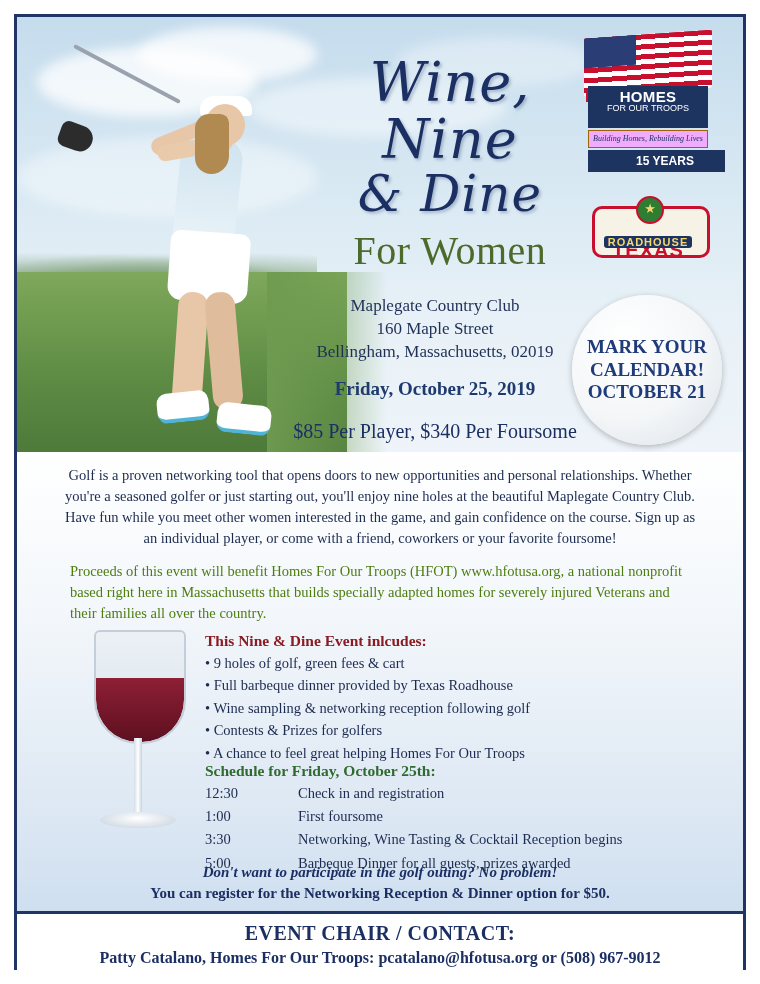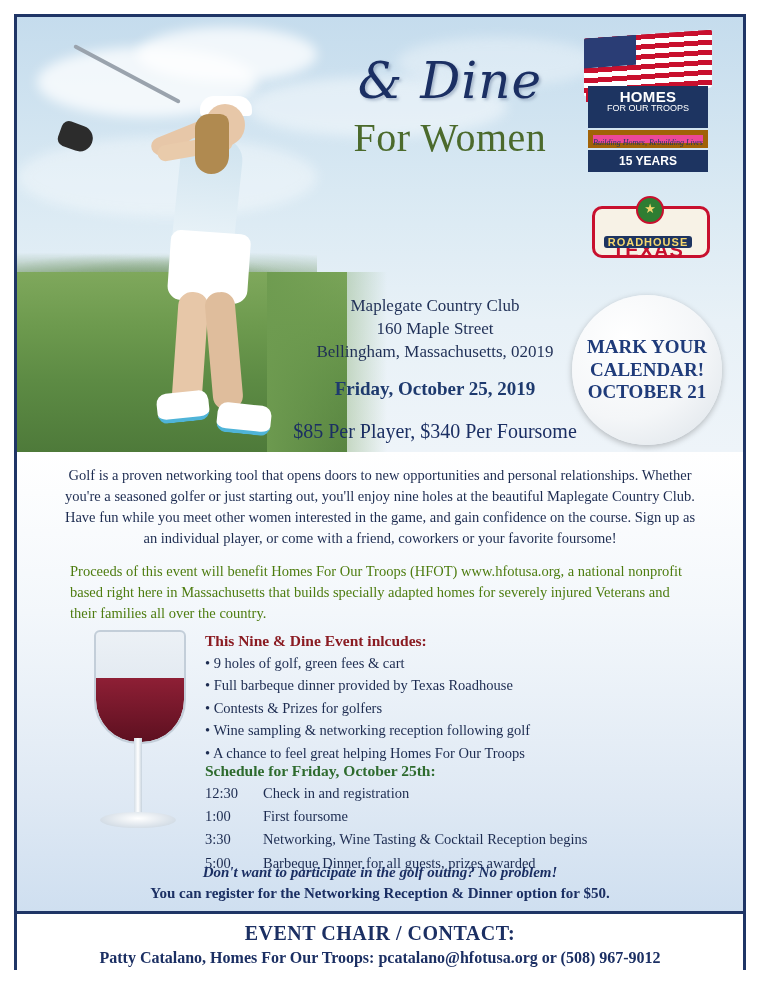--- a/index.html
+++ b/index.html
@@ -253,39 +253,40 @@
     font-size: 15px;
     line-height: 1.0;
     padding-top: 3px;
     box-sizing: border-box;
     letter-spacing: .3px;
   }
   .hfot-band .small { font-size: 9px; font-weight: normal; letter-spacing: 0; }
   .hfot-tag {
     position: absolute;
     left: 10px; top: 96px; width: 120px; height: 18px;
-    background: #ec4899;
-    border: 5px solid #a16207;
+    background: #f0abfc;
+    border: 1px solid #a16207;
     color: #1d3461;
     font-size: 8px;
     font-style: italic;
     text-align: center;
     line-height: 16px;
     box-sizing: border-box;
   }
   .hfot-years {
     position: absolute;
     left: 10px; top: 116px; width: 120px; height: 22px;
     background: #1d3461;
     color: #fff;
     font-family: "Liberation Sans", sans-serif;
     font-size: 12px;
     font-weight: bold;
     text-align: center;
     line-height: 22px;
+    padding-left: 17px;
   }
   .hfot-red-left, .hfot-red-right {
     position: absolute;
     top: 54px;
     width: 26px; height: 14px;
     background: #c8102e;
     color: #fff;
     font-size: 8px;
     text-align: center;
     line-height: 14px;
@@ -462,21 +463,21 @@
     font-size: 15.5px;
   }
   .sched {
     position: absolute;
     left: 205px; top: 782px;
     width: 470px;
     color: #1c2b50;
     font-size: 14.5px;
     line-height: 1.6;
   }
-  .sched .row { display: flex; }
+  .sched .row { display: flex; gap: 35px; }
   .sched .time { width: 58px; flex: none; }
   .note {
     position: absolute;
     left: 60px; top: 862px;
     width: 640px;
     text-align: center;
     color: #1b2f63;
     font-size: 15px;
     line-height: 1.4;
     font-weight: bold;
@@ -538,20 +539,21 @@
       <div class="g-body g-leg1"></div>
       <div class="g-body g-leg2"></div>
       <div class="g-body g-shoe1"></div>
       <div class="g-body g-shoe2"></div>
     </div>
     <div class="hero-fade"></div>
   </div>
 
   <div class="title-wrap">
     <div class="script-title">
+      <span>Wine, Nine</span>
       <span class="l2">&amp; Dine</span>
     </div>
     <div class="for-women">For Women</div>
   </div>
 
   <div class="hfot-logo">
     <div class="flag">
       <div class="canton"></div>
     </div>
     <div class="hfot-red-left">2004</div>
@@ -597,22 +599,22 @@
       <div class="wine-fill"></div>
     </div>
     <div class="stem"></div>
     <div class="foot"></div>
   </div>
 
   <div class="includes-head">This Nine &amp; Dine Event inlcudes:</div>
   <ul class="includes-list">
     <li>9 holes of golf, green fees &amp; cart</li>
     <li>Full barbeque dinner provided by Texas Roadhouse</li>
+    <li>Wine sampling &amp; networking reception following golf</li>
     <li>Contests &amp; Prizes for golfers</li>
-    <li>Wine sampling &amp; networking reception following golf</li>
     <li>A chance to feel great helping Homes For Our Troops</li>
   </ul>
 
   <div class="sched-head">Schedule for Friday, October 25th:</div>
   <div class="sched">
     <div class="row">
       <span class="time">12:30</span>
       <span>Check in and registration</span>
     </div>
     <div class="row">

